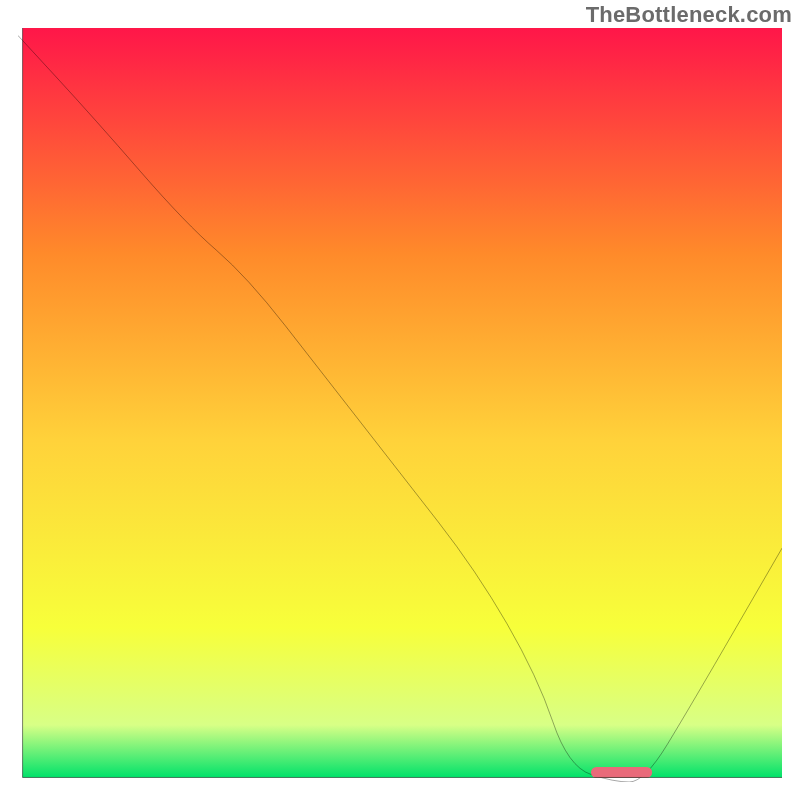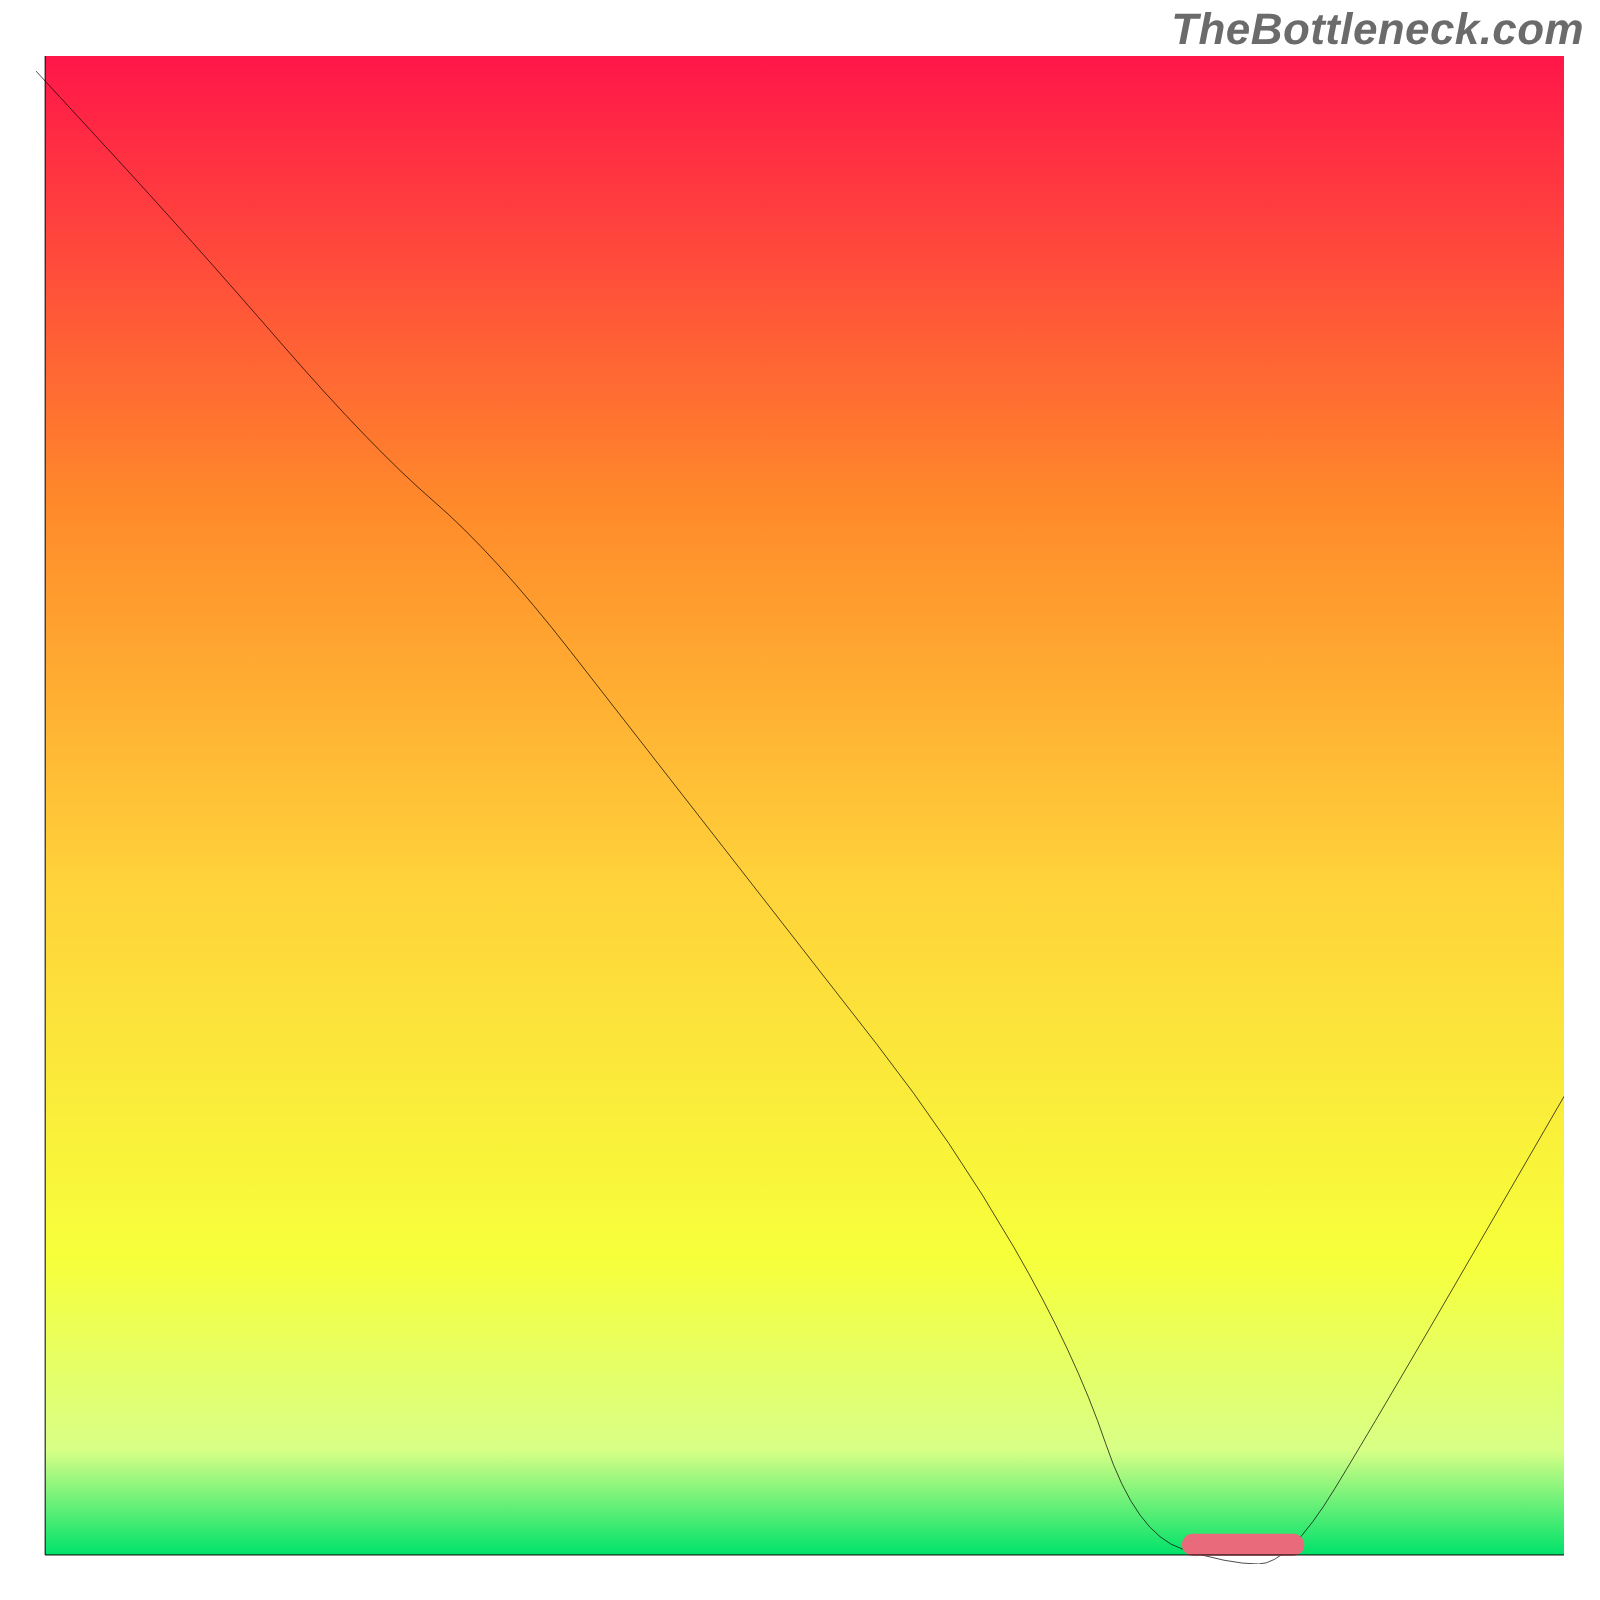--- a/index.html
+++ b/index.html
@@ -18,21 +18,20 @@
   }
   .watermark {
     position: absolute;
     top: 2px;
     right: 8px;
     font-size: 22px;
     font-weight: 600;
     color: #6b6b6b;
     letter-spacing: 0.2px;
     user-select: none;
-    font-style: italic;
   }
   .plot {
     position: absolute;
     left: 18px;
     top: 28px;
     width: 764px;
     height: 754px;
   }
   .plot svg {
     position: absolute;

